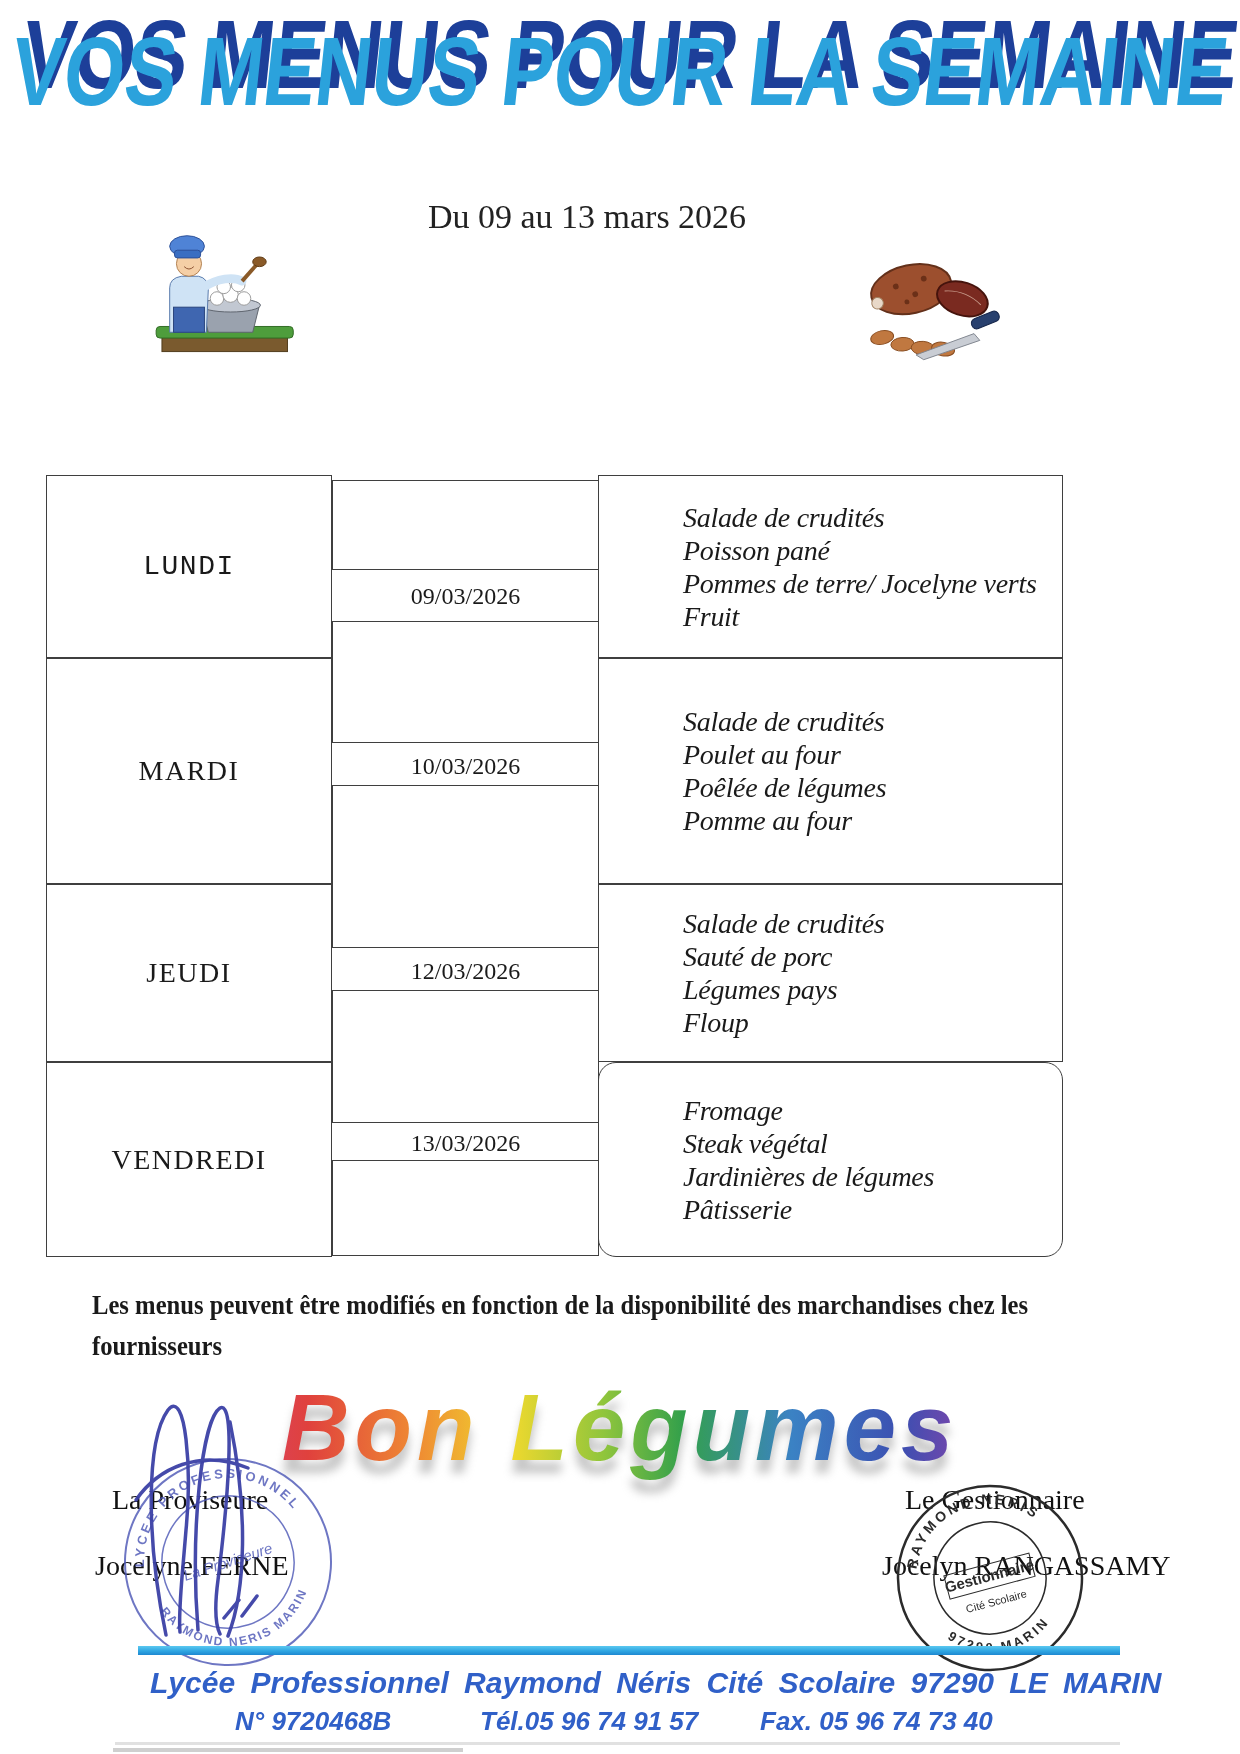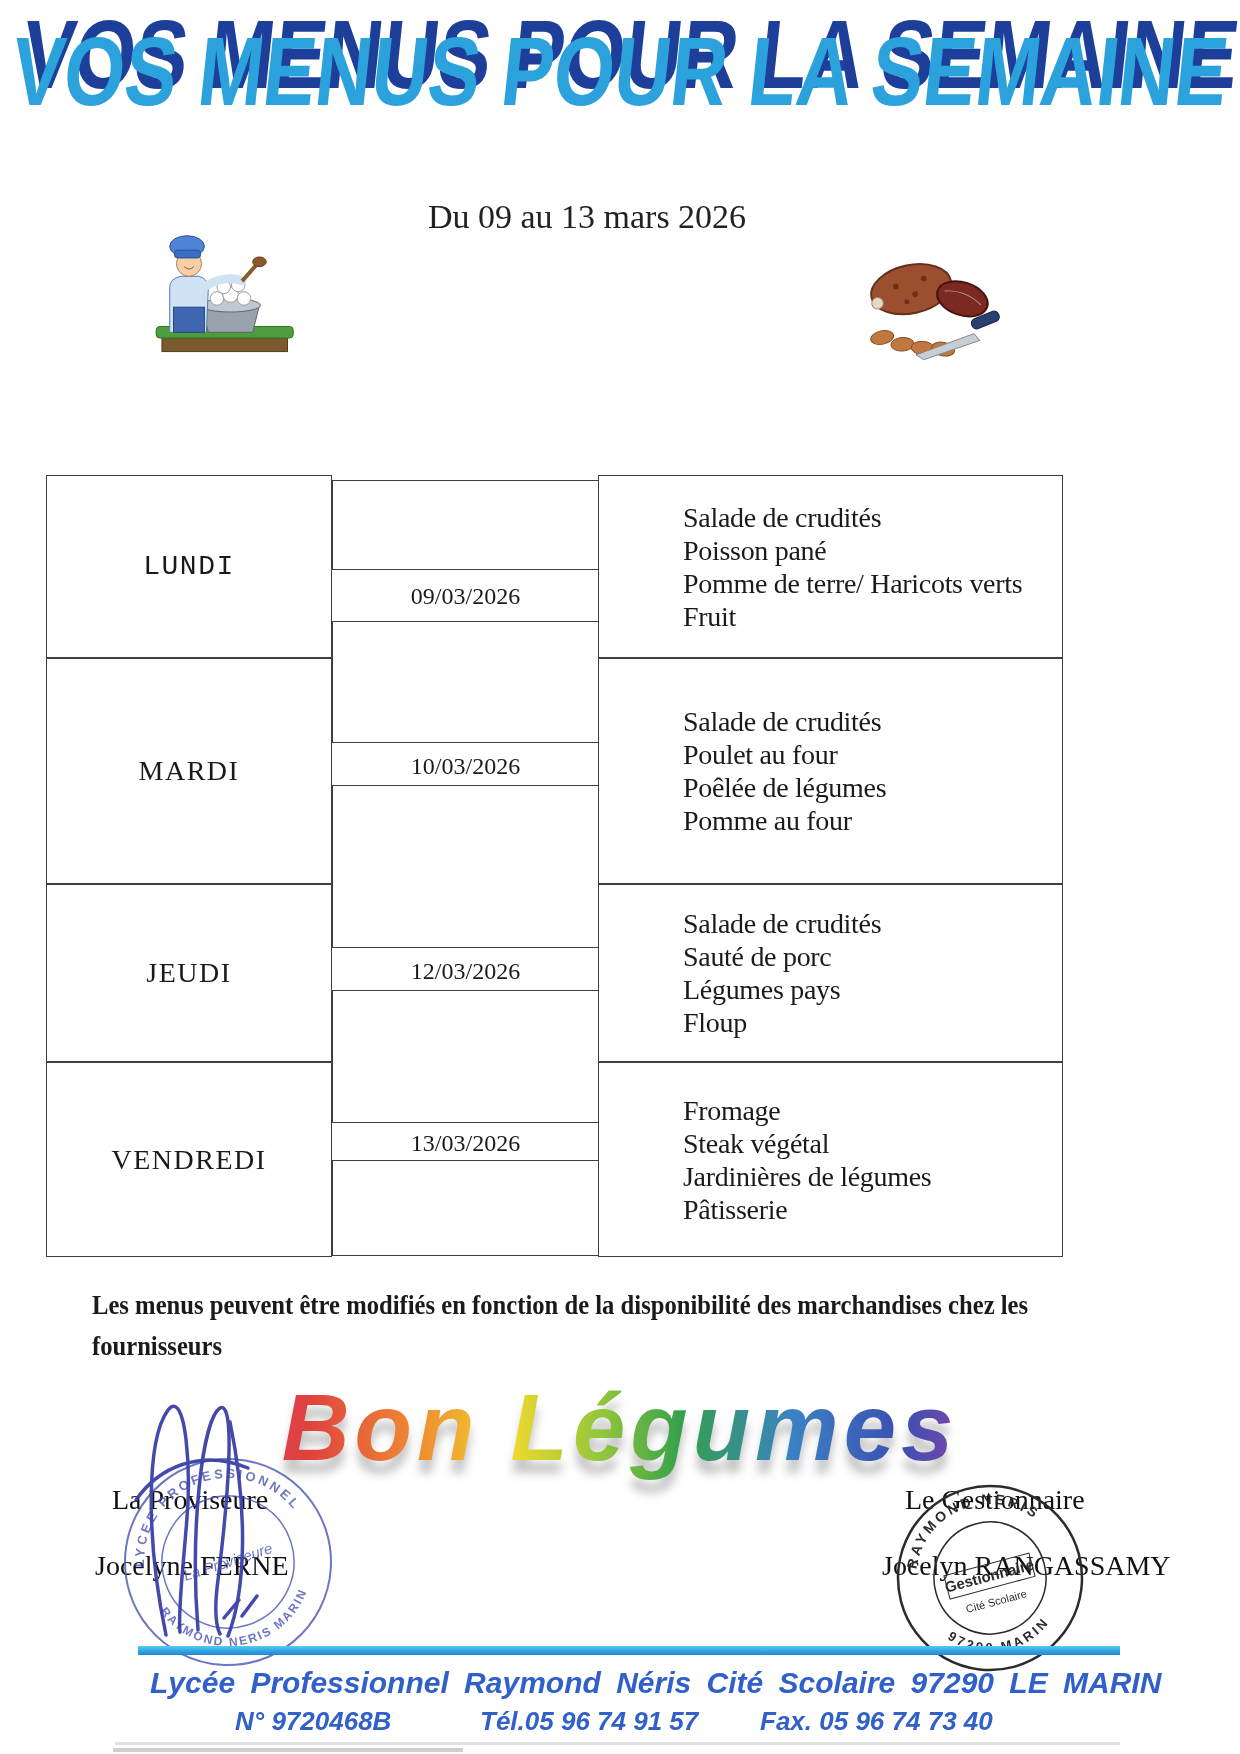--- a/index.html
+++ b/index.html
@@ -12,21 +12,21 @@
          transform:skewX(-6deg) scaleY(1.25);transform-origin:50% 50%;}
   
   #subtitle{position:absolute;left:0;top:198px;width:1140px;text-align:center;font-size:34px;color:#222;padding-left:17px;}
   
   .clipart{position:absolute;}
   
   .tbox{position:absolute;border:1px solid #3f3f3f;box-sizing:border-box;background:transparent;}
   .daycell{left:46px;width:286px;display:flex;align-items:center;justify-content:center;
            font-size:28px;letter-spacing:1.5px;}
   .menucell{left:598px;width:465px;display:flex;flex-direction:column;justify-content:center;
-            padding-left:84px;box-sizing:border-box;font-size:28px;letter-spacing:-0.3px;line-height:33px;}
+            padding-left:84px;box-sizing:border-box;font-size:28px;letter-spacing:-0.3px;line-height:33px;font-style:italic;}
   .midseg{left:332px;width:267px;}
   .datelbl{position:absolute;left:332px;width:267px;height:42px;line-height:42px;text-align:center;
            font-size:24px;}
   
   #note{position:absolute;left:92px;top:1284px;width:1240px;font-weight:bold;font-size:28px;
         line-height:41px;transform:scaleX(0.88);transform-origin:0 0;white-space:nowrap;}
   
   #bonappetit{position:absolute;left:230px;top:1374px;width:780px;text-align:center;white-space:nowrap;
       font-family:"Liberation Sans",sans-serif;font-style:italic;font-weight:bold;font-size:94px;letter-spacing:5px;
       background:linear-gradient(90deg,#D6446E 0%,#E0413D 10%,#EF8B33 24%,#F0D92E 36%,#8FC53C 48%,#33A04B 58%,#3B82C4 72%,#3C4FB1 86%,#A83FA8 100%);
@@ -115,36 +115,36 @@
   <div class="tbox midseg" style="top:1160px;height:96px;"></div>
 
   <div class="datelbl" style="top:575px;">09/03/2026</div>
   <div class="datelbl" style="top:745px;">10/03/2026</div>
   <div class="datelbl" style="top:950px;">12/03/2026</div>
   <div class="datelbl" style="top:1122px;">13/03/2026</div>
 
   <div class="tbox menucell" style="top:475px;height:183px;">
     <div>Salade de crudités</div>
     <div>Poisson pané</div>
-    <div>Pomme de terre/ Haricots verts</div>
+    <div>Pommes de terre/ Jocelyne verts</div>
     <div>Fruit</div>
   </div>
   <div class="tbox menucell" style="top:658px;height:226px;">
     <div>Salade de crudités</div>
     <div>Poulet au four</div>
     <div>Poêlée de légumes</div>
     <div>Pomme au four</div>
   </div>
   <div class="tbox menucell" style="top:884px;height:178px;">
     <div>Salade de crudités</div>
     <div>Sauté de porc</div>
     <div>Légumes pays</div>
     <div>Floup</div>
   </div>
-  <div class="tbox menucell" style="top:1062px;height:195px;">
+  <div class="tbox menucell" style="top:1062px;height:195px;border-radius:18px;">
     <div>Fromage</div>
     <div>Steak végétal</div>
     <div>Jardinières de légumes</div>
     <div>Pâtisserie</div>
   </div>
 
   <div id="note">
     <div>Les menus peuvent être modifiés en fonction de la disponibilité des marchandises chez les</div>
     <div>fournisseurs</div>
   </div>

